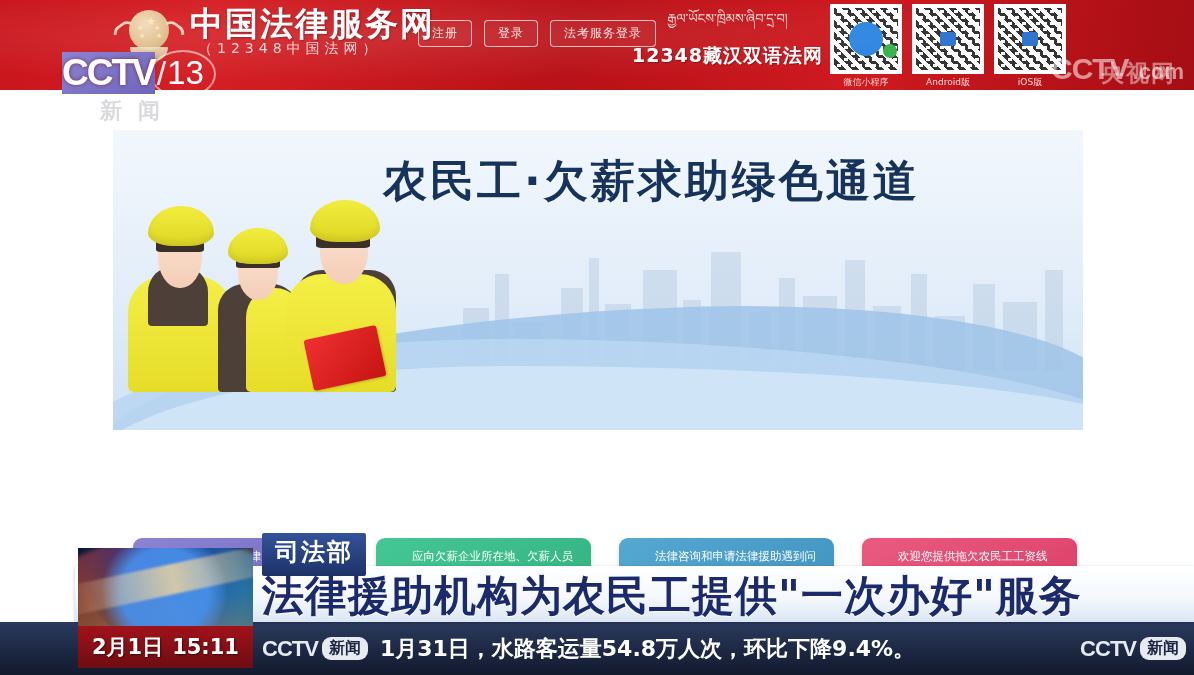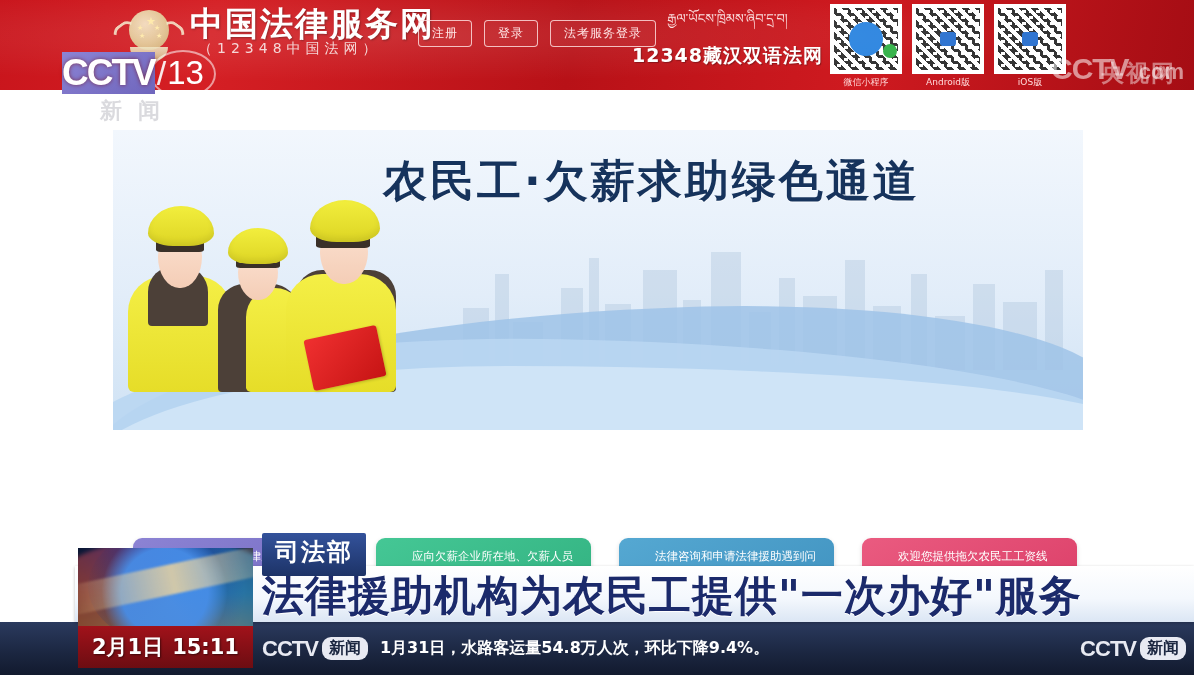--- a/index.html
+++ b/index.html
@@ -153,21 +153,21 @@
 
   
   .ticker{position:absolute;left:0;top:622px;width:1194px;height:53px;z-index:8;
     background:linear-gradient(180deg,#2b3a5e,#1b2640 60%,#121a2e);}
   .ticker-in{position:absolute;left:262px;top:0;height:53px;display:flex;align-items:center;gap:12px;}
   .cctvnews{display:flex;align-items:center;gap:4px;}
   .cctvnews .lg{font-size:22px;font-weight:bold;color:#e8eaf2;font-family:"Liberation Sans",sans-serif;
     letter-spacing:-1px;}
   .cctvnews .pill{background:#e8eaf2;color:#1b2640;border-radius:9px;padding:1px 7px;font-size:16px;
     font-weight:bold;font-family:"DejaVu Sans",sans-serif;}
-  .ticker-txt{color:#fff;font-size:16px;font-weight:bold;font-family:"DejaVu Sans",sans-serif;white-space:nowrap;}
+  .ticker-txt{color:#fff;font-size:22px;font-weight:bold;font-family:"DejaVu Sans",sans-serif;white-space:nowrap;}
   .ticker-right{position:absolute;right:8px;top:0;height:53px;display:flex;align-items:center;gap:10px;}
 </style>
 </head>
 <body>
 
 <div class="screen">
 
   <div class="site-header">
 
     <div class="emblem">

